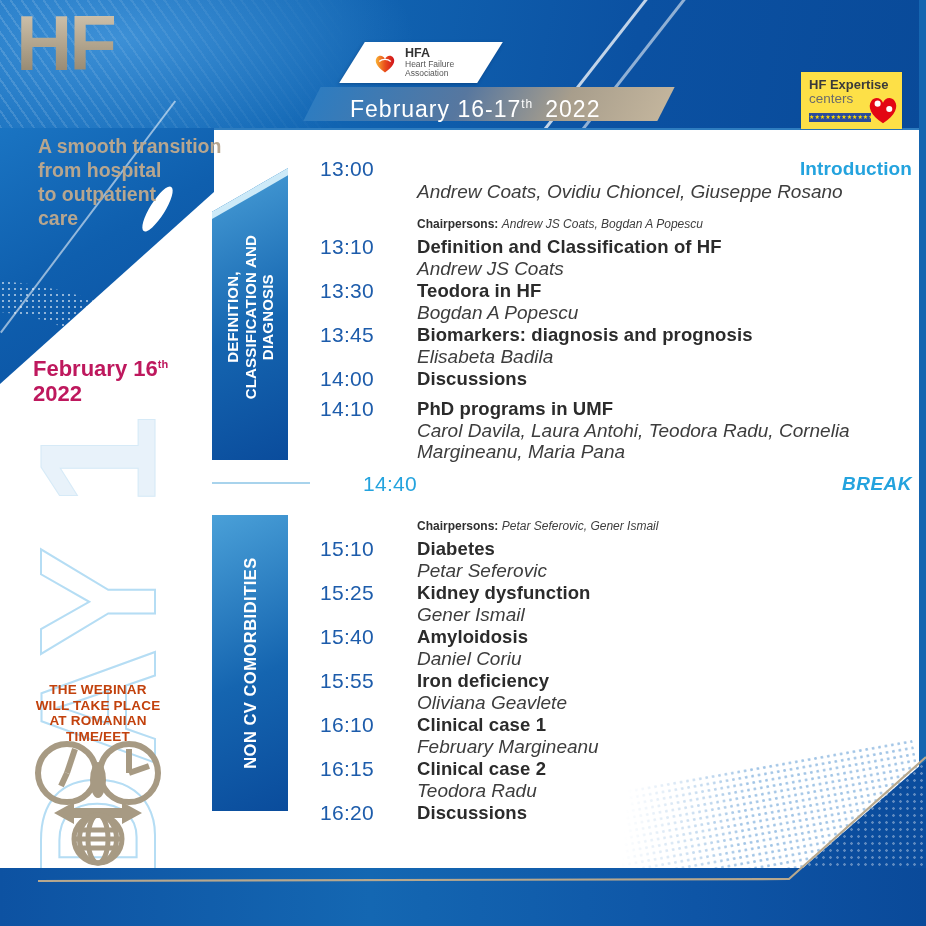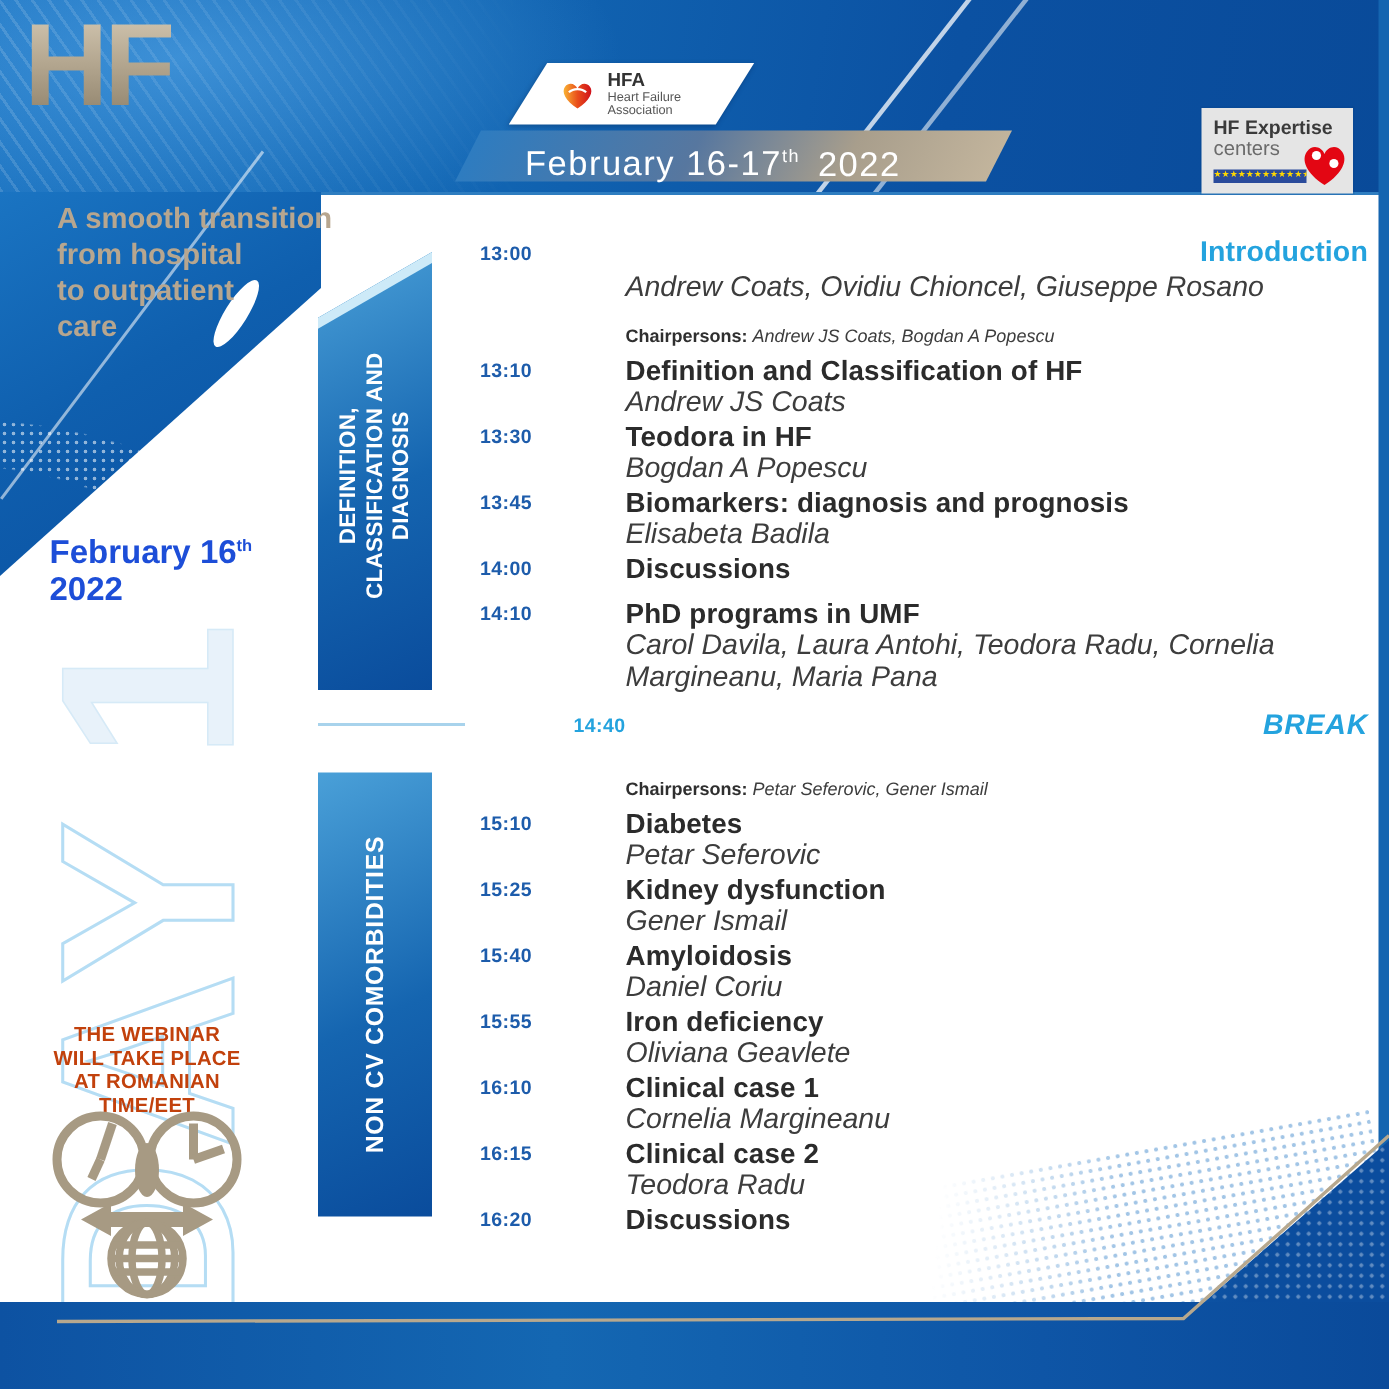--- a/index.html
+++ b/index.html
@@ -69,35 +69,35 @@
   
   .date-banner { position:absolute; left:312px; top:87px; width:354px; height:34px;
     transform:skewX(-27deg);
     background:linear-gradient(90deg,#2e7cc0 0%, #57779f 42%, #a89e8c 72%, #c2b49c 100%); }
   .banner-text { position:absolute; inset:0; transform:skewX(27deg); color:#fff;
     font-size:23px; letter-spacing:1px; line-height:34px; padding-left:38px; white-space:nowrap; }
   .banner-text sup { font-size:12px; }
   .banner-year { margin-left:12px; }
 
   
-  .exp-box { position:absolute; left:801px; top:72px; width:101px; height:57px; background:#e5e5e5;
+  .exp-box { position:absolute; left:801px; top:72px; width:101px; height:57px; background:#fde047;
     box-shadow:0 0 0 1px rgba(10,60,120,.15); }
   .exp-line1 { font-size:13px; font-weight:800; color:#3a3a3a; line-height:14px; padding:6px 0 0 8px; }
   .exp-line2 { font-size:13.5px; font-weight:400; color:#6b6b6b; line-height:13px; padding-left:8px; }
   .exp-stars { position:absolute; left:8px; top:41px; width:62px; height:9px; background:#2a4b9b;
     color:#ffd800; font-size:6px; line-height:9px; text-align:center; letter-spacing:0;
     overflow:hidden; white-space:nowrap; }
   .exp-heart { position:absolute; right:1px; bottom:3px; }
 
   
   .right-strip { position:absolute; left:919px; top:0; width:7px; height:926px; background:#1565b0; }
 
   
   .event-date { position:absolute; left:33px; top:352px; font-size:22px; font-weight:800;
-    color:#1d4ed8; line-height:25px; }
+    color:#be185d; line-height:25px; }
   .event-date sup { font-size:11px; }
   .day-watermark { position:absolute; left:6px; top:892px; width:500px; height:185px;
     transform:rotate(-90deg); transform-origin:0 0; display:flex; align-items:center;
     font-size:165px; font-weight:700; letter-spacing:6px; line-height:185px; white-space:nowrap; }
   .day-outline { color:transparent; -webkit-text-stroke:2px #b5ddf4; }
   .day-filled { color:#e8f2fa; margin-left:34px; -webkit-text-stroke:1px #d6eaf7; }
   .webinar-note { position:absolute; left:14px; top:682px; width:168px; text-align:center;
     font-size:13.5px; font-weight:700; color:#c2410c; line-height:15.5px; letter-spacing:.2px; z-index:5; }
   .clock-icon { position:absolute; left:28px; top:733px; z-index:5; }
 
@@ -113,21 +113,21 @@
     font-size:15px; line-height:17.5px; letter-spacing:.2px; }
   .bar2 .bar-inner { width:296px; transform:translate(-50%,-50%) rotate(-90deg);
     font-size:16.5px; line-height:18px; letter-spacing:.5px; }
   .bar-inner span { display:block; }
   .bar2 .bar-inner span { display:inline; }
   .break-line { position:absolute; left:212px; top:482px; width:98px; height:2px; background:#a8d3ec; }
 
   
   .schedule { position:absolute; left:320px; top:157px; width:592px; z-index:4; }
   .row { display:grid; grid-template-columns:97px 1fr; align-items:start; }
-  .time { font-size:13px; font-weight:700; color:#1d5cab; line-height:24px; letter-spacing:.3px; }
+  .time { font-size:21px; font-weight:400; color:#1d5cab; line-height:24px; letter-spacing:.3px; }
   .s-title { font-size:18.5px; font-weight:700; color:#2b2b2b; line-height:23px; letter-spacing:.1px; }
   .s-speaker { font-size:19px; font-style:italic; color:#3d3d3d; line-height:21px; }
   .cyan { color:#24a3de;text-align:right; }
   .intro { margin-bottom:11px; }
   .intro .s-title { font-size:19px; line-height:24px; }
   .chairline { font-size:12px; line-height:22px; }
   .chair-label { font-weight:700; color:#2f2f2f; }
   .chair-names { font-style:italic; color:#3d3d3d; }
   .no-speaker { margin-bottom:6px; }
   .row.break-row { margin:10px 0 19px; }
@@ -345,21 +345,21 @@
       <div class="time">15:55</div>
       <div>
         <div class="s-title">Iron deficiency</div>
         <div class="s-speaker">Oliviana Geavlete</div>
       </div>
     </div>
     <div class="row">
       <div class="time">16:10</div>
       <div>
         <div class="s-title">Clinical case 1</div>
-        <div class="s-speaker">Cornelia Margineanu</div>
+        <div class="s-speaker">February Margineanu</div>
       </div>
     </div>
     <div class="row">
       <div class="time">16:15</div>
       <div>
         <div class="s-title">Clinical case 2</div>
         <div class="s-speaker">Teodora Radu</div>
       </div>
     </div>
     <div class="row">

